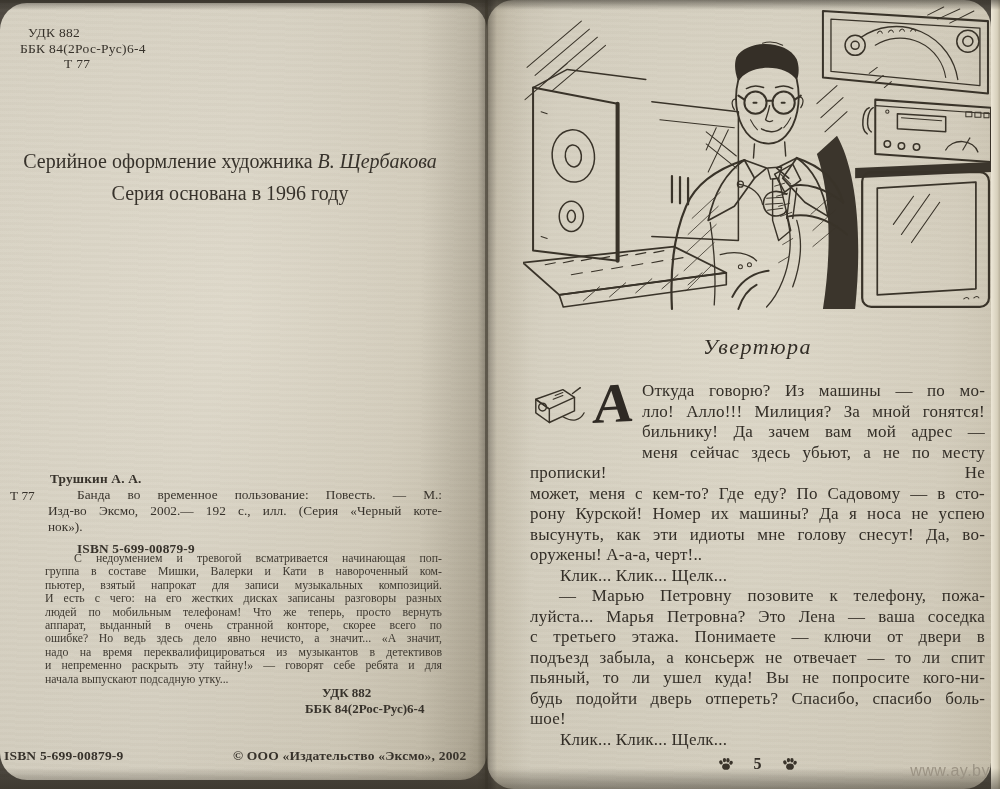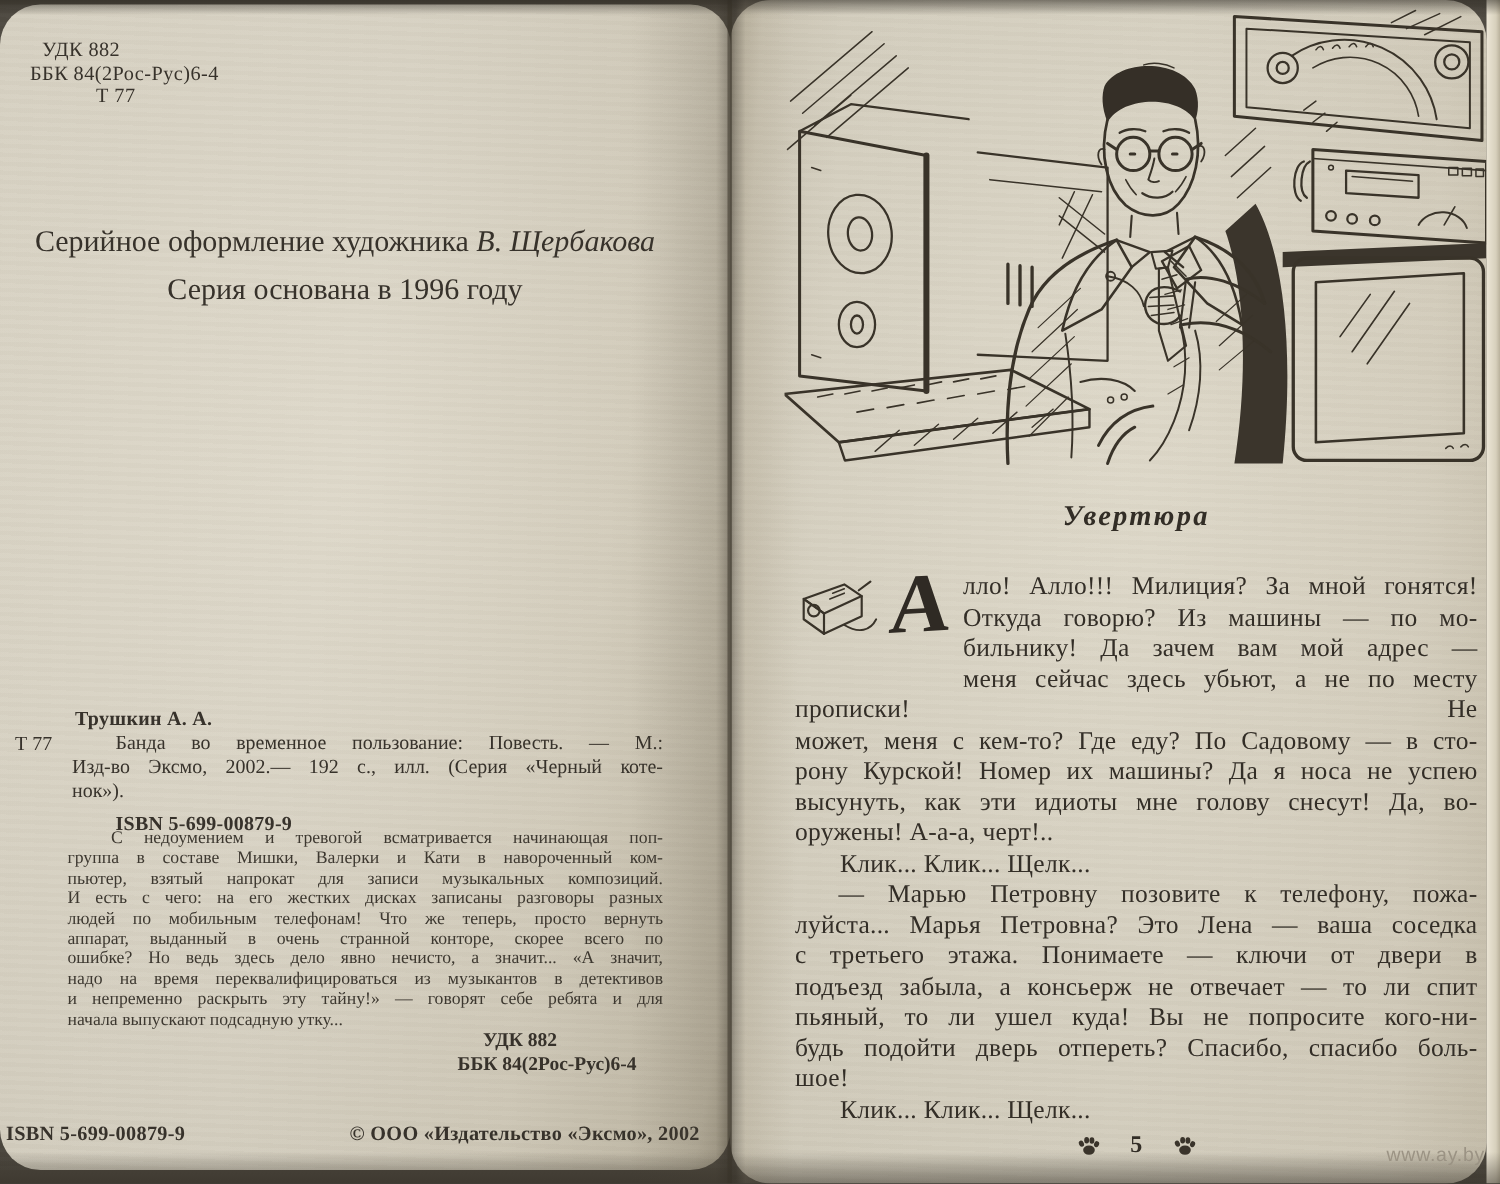--- a/index.html
+++ b/index.html
@@ -41,33 +41,33 @@
   .lp-bottom-isbn{position:absolute;left:4px;top:745px;font-size:13.5px;font-weight:bold;letter-spacing:.2px;}
   .lp-copy{position:absolute;left:233px;top:745px;font-size:13.5px;font-weight:bold;letter-spacing:.2px;}
   
   .jlines .jline{text-align:justify;text-align-last:justify;white-space:normal;}
   .jlines .jline:last-child{text-align-last:auto;}
   .indent-first .jline:first-child{text-indent:29px;}
   
   .rp-illo{position:absolute;left:36px;top:4px;width:468px;height:308px;}
   .rp-illo svg{width:100%;height:100%;}
   .rp-title{position:absolute;left:43px;top:334px;width:455px;text-align:center;
-    font-size:19px;font-weight:bold;font-style:italic;letter-spacing:1.5px;color:#322d26;}
+    font-size:22px;font-weight:normal;font-style:italic;letter-spacing:1.5px;color:#322d26;}
   .rp-body{position:absolute;left:43px;top:381px;width:455px;font-size:17px;line-height:20.5px;
     letter-spacing:.2px;color:#332e27;}
   .dropcap-wrap{float:left;width:112px;height:62px;position:relative;}
   .dropcap-wrap svg.phone{position:absolute;left:0;top:2px;width:58px;height:50px;}
   .dropcap{position:absolute;right:8px;top:-6px;font-size:56px;line-height:56px;font-weight:bold;
     transform:skewX(-6deg) rotate(-3deg);color:#2f2a24;}
   .sfx{text-indent:30px;}
   .rp-footer{position:absolute;left:43px;top:755px;width:455px;display:flex;align-items:center;
     justify-content:center;gap:20px;font-size:16px;font-weight:bold;color:#332e27;}
   .paw{width:16px;height:14px;}
   #watermark{position:absolute;right:10px;top:762px;font-family:"Liberation Sans","DejaVu Sans",sans-serif;
-    font-size:13px;color:#9b9384;letter-spacing:.5px;}
+    font-size:16px;color:#9b9384;letter-spacing:.5px;}
   .ill{stroke:#393329;fill:none;stroke-width:1.5;stroke-linejoin:round;stroke-linecap:round;}
 </style>
 </head>
 <body>
 
 <div id="photo">
 
   <div id="left-page" class="page">
 
     <div class="lp-top">
@@ -239,22 +239,22 @@
               <path d="M20 40 L46 28 L46 14"></path>
               <circle cx="13" cy="24" r="4"></circle>
               <path d="M26 12 l8 -3 M24 16 l10 -4" stroke-width="1.1"></path>
               <path d="M44 10 L52 4"></path>
               <path d="M34 34 C44 40 52 38 56 30" stroke-width="1.3"></path>
             </g>
           </svg>
           <span class="dropcap">А</span>
         </div>
         <div class="jlines">
+            <div class="jline">Откуда говорю? Из машины — по мо-</div>
             <div class="jline">лло! Алло!!! Милиция? За мной гонятся!</div>
-            <div class="jline">Откуда говорю? Из машины — по мо-</div>
             <div class="jline">бильнику! Да зачем вам мой адрес —</div>
             <div class="jline">меня сейчас здесь убьют, а не по месту прописки! Не</div>
             <div class="jline">может, меня с кем-то? Где еду? По Садовому — в сто-</div>
             <div class="jline">рону Курской! Номер их машины? Да я носа не успею</div>
             <div class="jline">высунуть, как эти идиоты мне голову снесут! Да, во-</div>
             <div class="jline">оружены! А-а-а, черт!..</div>
           </div>
       </div>
       <div class="sfx">Клик... Клик... Щелк...</div>
       <div class="jlines indent-first">

